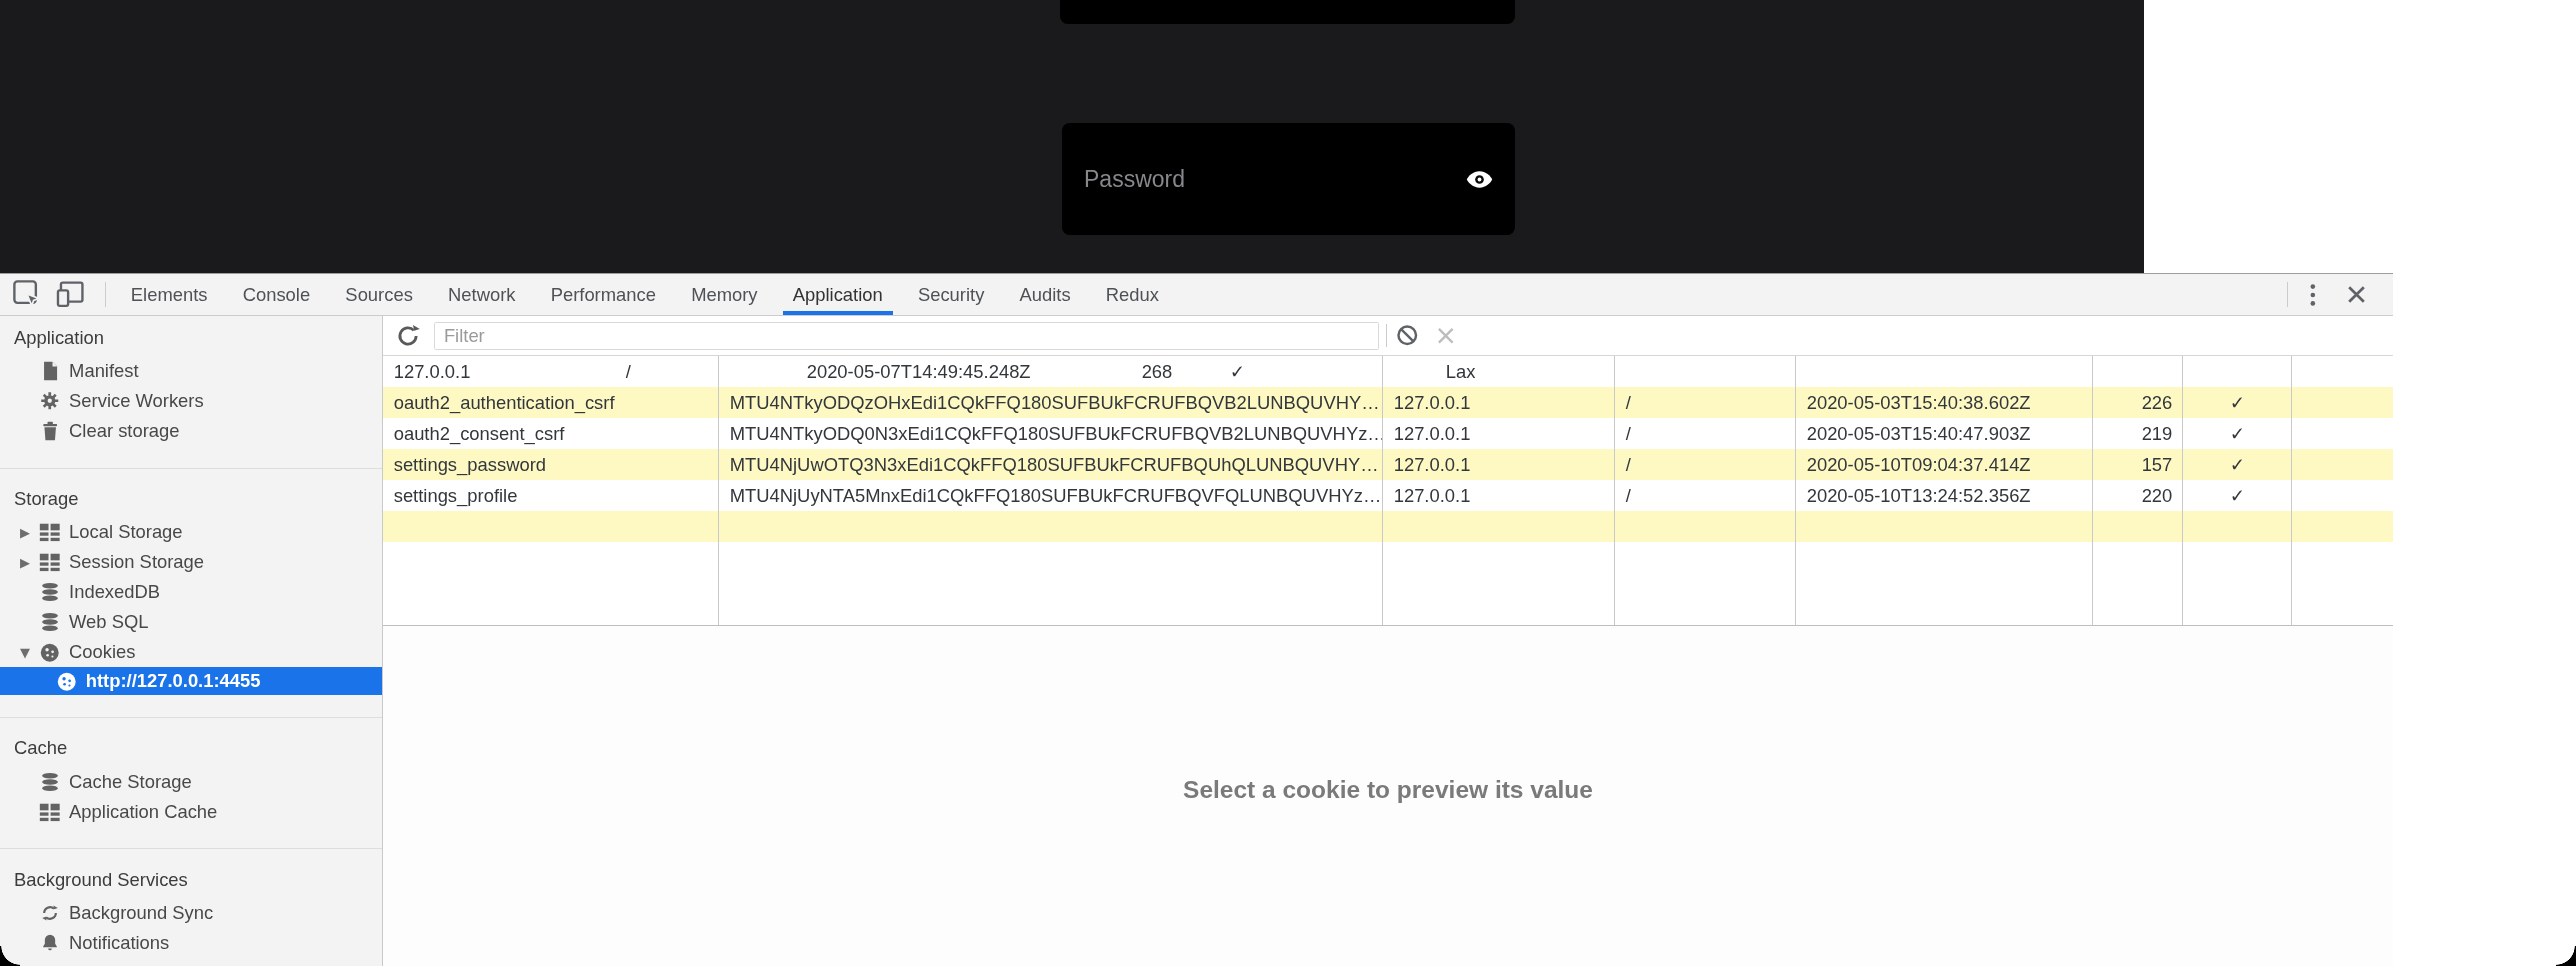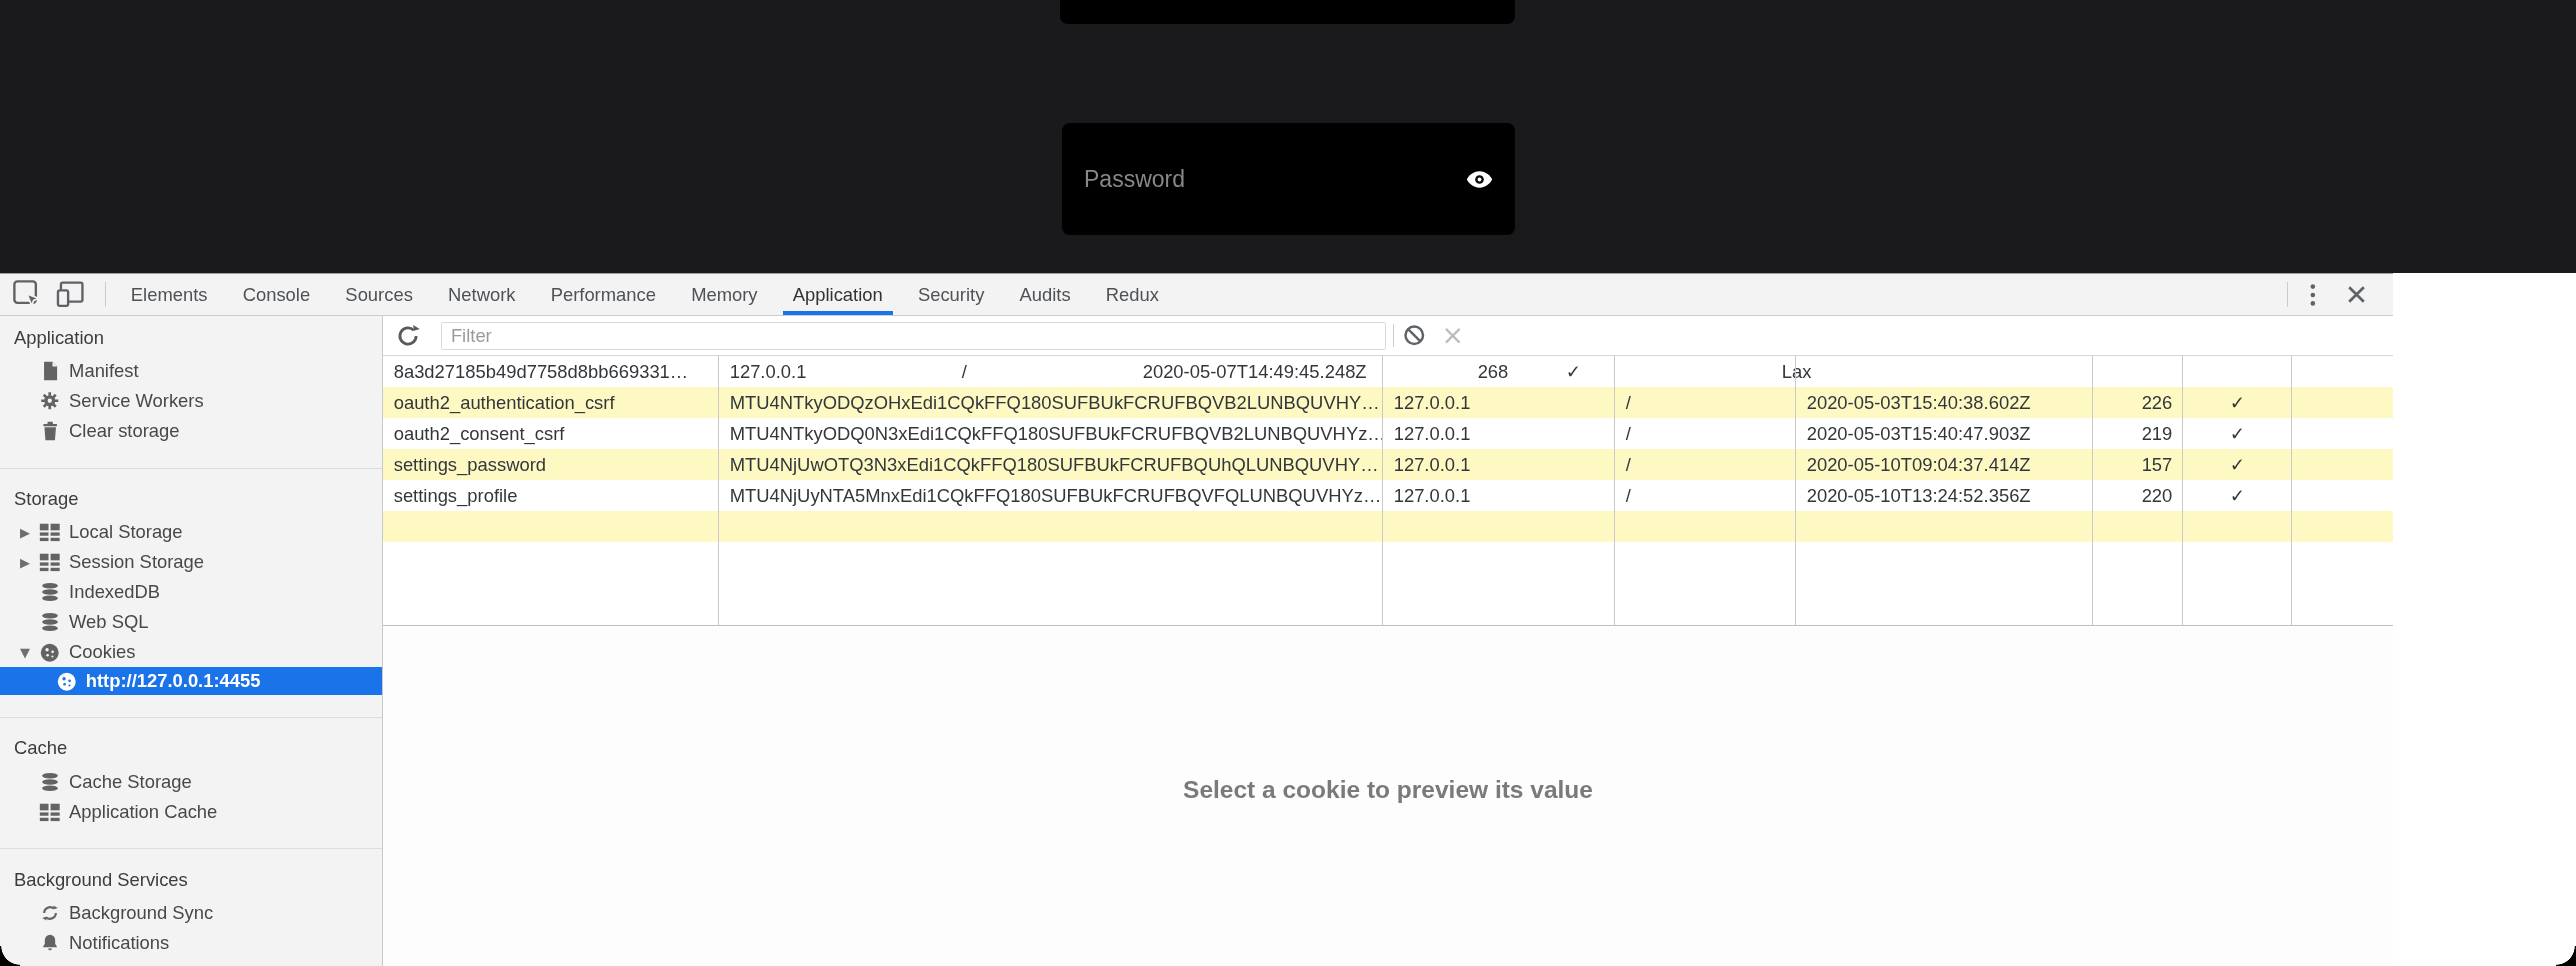--- a/index.html
+++ b/index.html
@@ -1,18 +1,18 @@
 <!DOCTYPE html>
 <html style="font-size:12.3px"><head>
 <meta charset="utf-8">
 <style>
   html,body{margin:0;padding:0;width:2576px;height:966px;overflow:hidden;
     font-family:"Liberation Sans","DejaVu Sans",sans-serif;background:#fff;position:relative;}
   
-  #page-top{position:absolute;left:0;top:0;width:2576px;height:273px;background:#1a1a1c;overflow:hidden;}
+  #page-top{position:absolute;left:0;top:0;width:2144px;height:273px;background:#1a1a1c;overflow:hidden;}
   .cut-box{position:absolute;left:1060px;top:-32px;width:455px;height:56px;background:#000;border-radius:7.7px;}
   .pw-box{position:absolute;left:1062px;top:123px;width:453px;height:112px;background:#000;border-radius:7.7px;
     display:flex;align-items:center;padding:0 20px;box-sizing:border-box;}
   .pw-box input{flex:1;background:transparent;border:0;outline:0;color:#e8e8e8;font-size:23px;
     font-family:"Liberation Sans","DejaVu Sans",sans-serif;}
   .pw-box input::placeholder{color:#87878c;}
   .eye{width:31px;height:31px;flex:none;display:flex;align-items:center;justify-content:center;cursor:pointer;}
   
   #devtools{position:absolute;left:0;top:273px;width:2393px;height:693px;display:flex;flex-direction:column;background:#f3f3f3;}
   #tabbar{height:43px;flex:none;box-sizing:border-box;border-top:1.5px solid #9d9d9d;border-bottom:0.8px solid #ccc;
@@ -35,21 +35,21 @@
   .sb-item{height:30px;display:flex;align-items:center;padding-left:20px;cursor:pointer;}
   .tw{width:18.4px;flex:none;font-size:13px;color:#6e6e6e;font-family:"DejaVu Sans",sans-serif;}
   .sb-icon{width:23px;height:23px;flex:none;margin-right:7.7px;display:flex;align-items:center;justify-content:center;}
   .sb-item.child{padding-left:55px;height:28px;}
   .sb-item.selected{background:#1a73e8;color:#fff;font-weight:bold;}
   
   #pane{flex:1;display:flex;flex-direction:column;min-width:0;background:#fff;}
   #cookie-toolbar{height:40px;flex:none;box-sizing:border-box;border-bottom:0.8px solid #d6d6d6;background:#fff;
     display:flex;align-items:center;padding-left:10.7px;}
   .tbtn{width:28px;height:28px;display:flex;align-items:center;justify-content:center;cursor:pointer;flex:none;}
-  #filter-input{margin-left:19px;width:945px;height:28px;box-sizing:border-box;border:0.8px solid #d9d9d9;border-radius:1.5px;
+  #filter-input{margin-left:12px;width:945px;height:28px;box-sizing:border-box;border:0.8px solid #d9d9d9;border-radius:1.5px;
     padding:0 9.2px;font-size:18.4px;color:#404040;font-family:"Liberation Sans","DejaVu Sans",sans-serif;outline:0;}
   #filter-input::placeholder{color:#9a9a9a;}
   .tool-div{width:0.8px;height:23px;background:#ccc;margin-left:7.7px;}
   
   #grid-header{height:32px;flex:none;display:flex;background:#f3f3f3;border-bottom:0.8px solid #c6c6c6;
     font-size:18.4px;color:#333;line-height:32px;}
   .hc{box-sizing:border-box;padding:0 10.7px;border-right:0.8px solid #c4c4c4;overflow:hidden;white-space:nowrap;flex:none;cursor:pointer;}
   .hc:last-child{border-right:0;}
   #grid-body{position:relative;height:269px;flex:none;border-bottom:0.8px solid #bfbfbf;background:#fff;overflow:hidden;}
   .crow{display:flex;height:31px;line-height:31px;font-size:18.4px;color:#32373c;cursor:pointer;}
@@ -330,21 +330,20 @@
         <span class="tbtn" style="margin-left:10.7px;">
           <svg width="21.5" height="21.5" viewBox="0 0 22 22" stroke="#bdbdbd" stroke-width="2.4">
             <path d="M4 4l14 14M18 4L4 18"></path>
           </svg>
         </span>
       </div>
 
 
       <div id="grid-body">
         <div class="crow">
-          <div class="cc w-name">8a3d27185b49d7758d8bb669331…</div>
           <div class="cc w-domain">127.0.0.1</div>
           <div class="cc w-path">/</div>
           <div class="cc w-exp">2020-05-07T14:49:45.248Z</div>
           <div class="cc w-size">268</div>
           <div class="cc w-http">✓</div>
           <div class="cc w-sec"></div>
           <div class="cc w-same">Lax</div>
         </div>
         <div class="crow stripe">
           <div class="cc w-name">oauth2_authentication_csrf</div>

